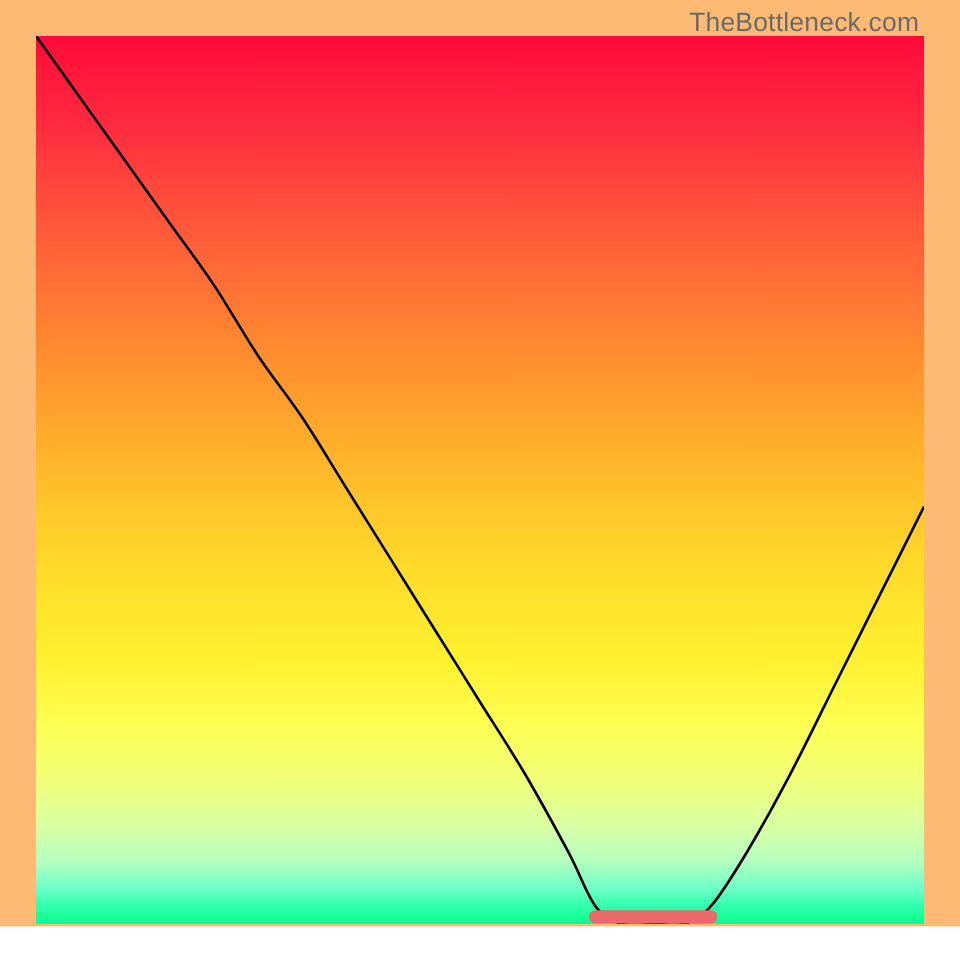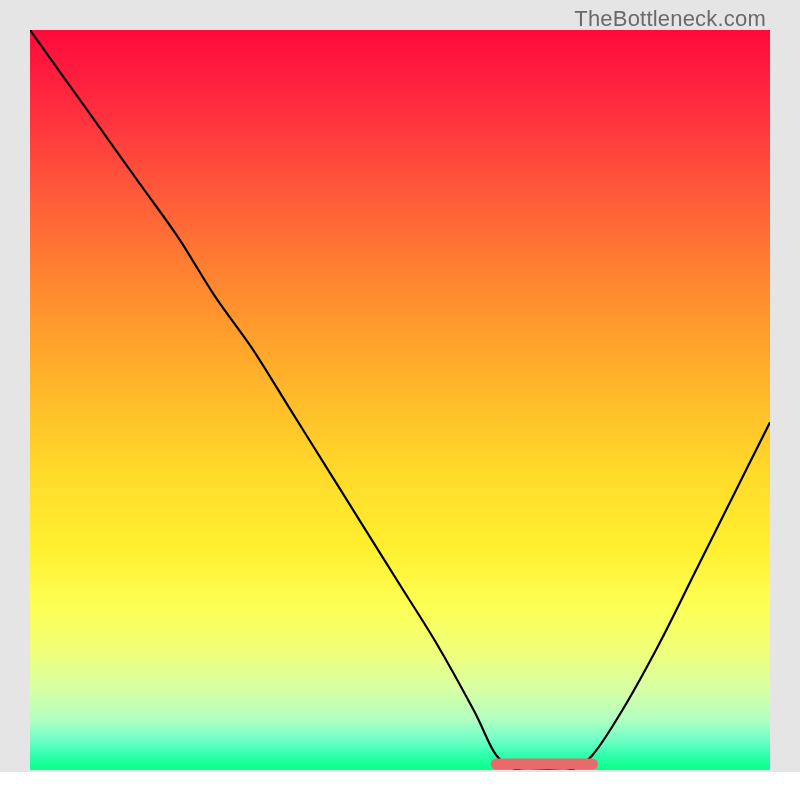--- a/index.html
+++ b/index.html
@@ -1,21 +1,21 @@
 <!DOCTYPE html>
 <html><head>
 <meta charset="utf-8">
 <style>
   * { margin: 0; padding: 0; box-sizing: border-box; }
   html, body { width: 800px; height: 800px; overflow: hidden; }
   .chart-container {
     width: 800px;
     height: 772px;
     position: relative;
-    background: #e5e5e5;
+    background: #fdba74;
   }
   .plot-area {
     position: absolute;
     left: 30px;
     top: 30px;
     width: 740px;
     height: 740px;
     background: linear-gradient(to bottom,
       #ff0a3a 0%,
       #ff2b3f 10%,

